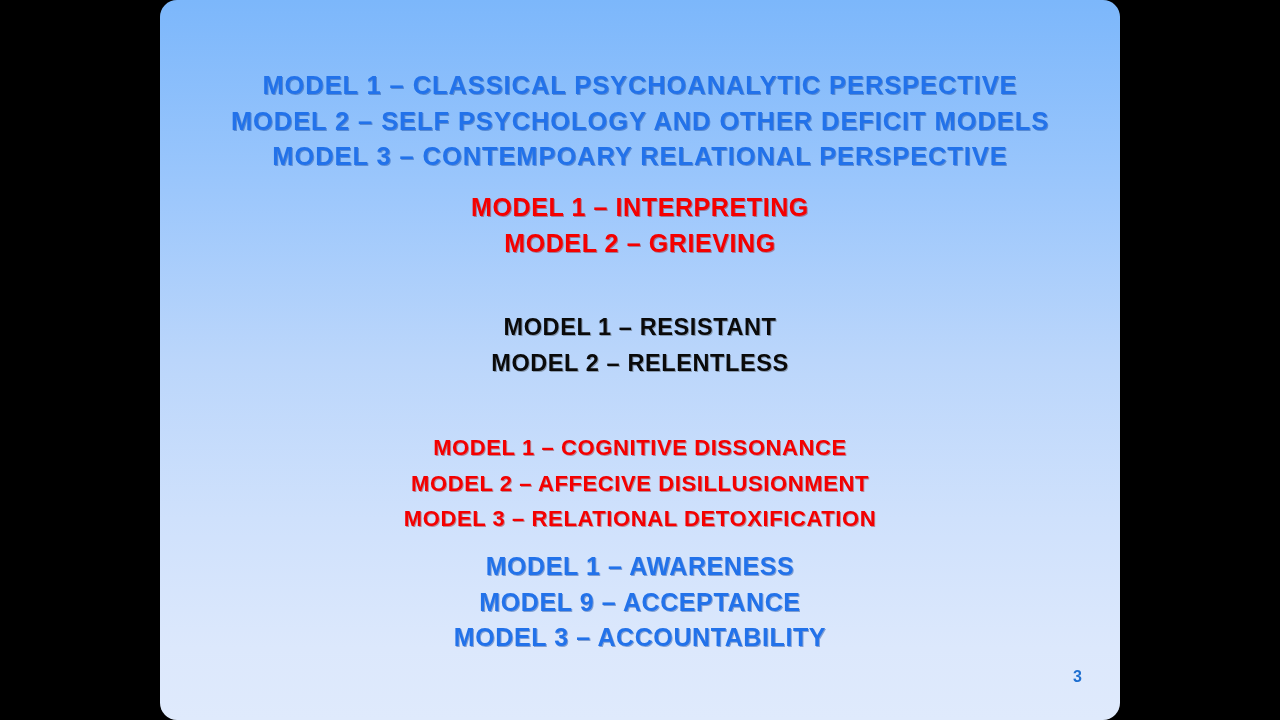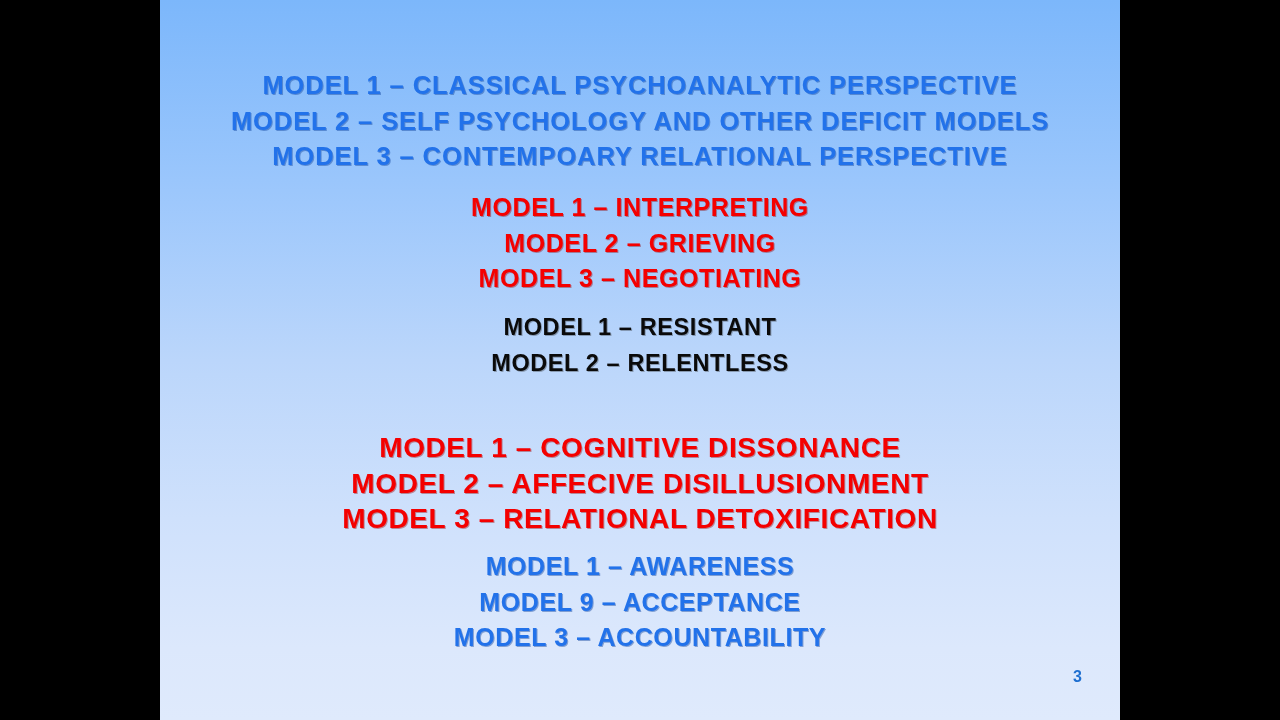--- a/index.html
+++ b/index.html
@@ -40,20 +40,21 @@
     width: 960px;
     height: 720px;
     background: linear-gradient(to bottom,
                 #7cb7fb 0%,
                 #9ac6fc 25%,
                 #bbd6fb 50%,
                 #cfe1fc 72%,
                 #dce8fc 90%,
                 #dfeafc 100%);
     overflow: hidden;
+    border-radius: 17px;
   }
 
   .block {
     position: absolute;
     left: 0;
     width: 960px;
     text-align: center;
     font-weight: bold;
     white-space: nowrap;
   }
@@ -88,21 +89,21 @@
     font-size: 23.5px;
     line-height: 35.5px;
     letter-spacing: 0.6px;
     color: #0a0a0a;
     text-shadow: 1px 1px 0 rgba(40, 40, 40, 0.35);
   }
 
   
   #block-processes {
     top: 430px;
-    font-size: 28px;
+    font-size: 22px;
     line-height: 35.5px;
     letter-spacing: 0.6px;
     color: #f40000;
     text-shadow: 1px 1px 0 rgba(150, 0, 0, 0.40);
   }
 
   
   #block-outcomes {
     top: 549px;
     font-size: 25px;
@@ -135,21 +136,20 @@
 
     <div class="block" id="block-models">
       <span class="line">MODEL  1  –  CLASSICAL  PSYCHOANALYTIC  PERSPECTIVE</span>
       <span class="line">MODEL  2  –  SELF  PSYCHOLOGY  AND  OTHER  DEFICIT  MODELS</span>
       <span class="line">MODEL  3  –  CONTEMPOARY  RELATIONAL  PERSPECTIVE</span>
     </div>
 
     <div class="block" id="block-interventions">
       <span class="line">MODEL  1  –  INTERPRETING</span>
       <span class="line">MODEL  2  –  GRIEVING</span>
-      <span class="line">MODEL  3  –  NEGOTIATING</span>
     </div>
 
     <div class="block" id="block-stances">
       <span class="line">MODEL  1  –  RESISTANT</span>
       <span class="line">MODEL  2  –  RELENTLESS</span>
     </div>
 
     <div class="block" id="block-processes">
       <span class="line">MODEL  1  –  COGNITIVE  DISSONANCE</span>
       <span class="line">MODEL  2  –  AFFECIVE  DISILLUSIONMENT</span>

